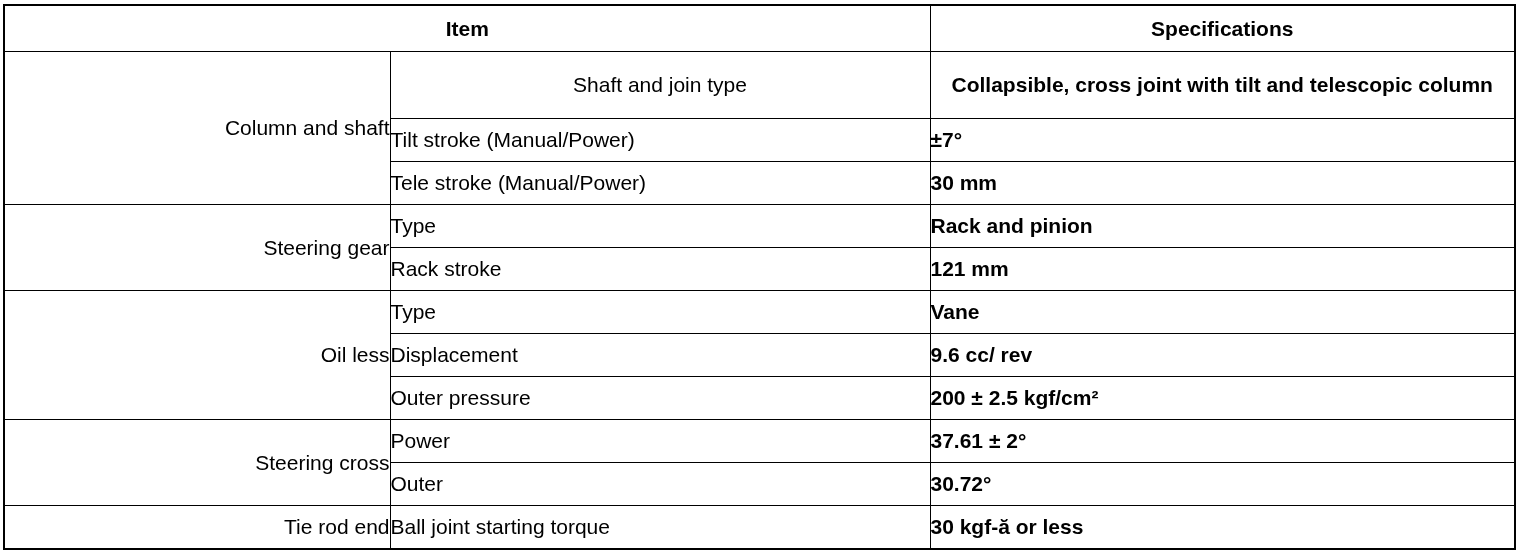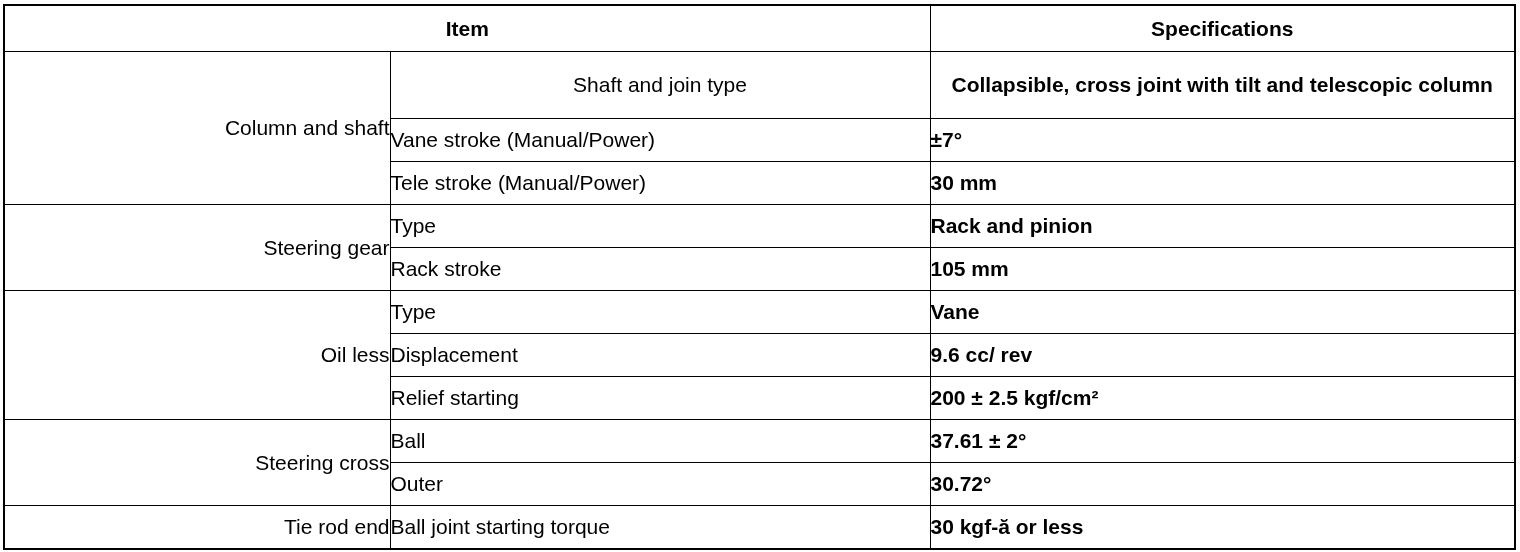--- a/index.html
+++ b/index.html
@@ -83,52 +83,52 @@
         <th class="head-cell">Specifications</th>
       </tr>
     </thead>
     <tbody>
         <tr>
           <td class="grp-cell" rowspan="3">Column and shaft</td>
           <td class="item-cell tall-cell">Shaft and join type</td>
           <td class="spec-cell tall-cell">Collapsible, cross joint with tilt and telescopic column</td>
         </tr>
         <tr>
-          <td class="item-cell">Vane stroke (Manual/Power)</td>
+          <td class="item-cell">Tilt stroke (Manual/Power)</td>
           <td class="spec-cell">±7°</td>
         </tr>
         <tr>
           <td class="item-cell">Tele stroke (Manual/Power)</td>
           <td class="spec-cell">30 mm</td>
         </tr>
         <tr>
           <td class="grp-cell" rowspan="2">Steering gear</td>
           <td class="item-cell">Type</td>
           <td class="spec-cell">Rack and pinion</td>
         </tr>
         <tr>
           <td class="item-cell">Rack stroke</td>
-          <td class="spec-cell">105 mm</td>
+          <td class="spec-cell">121 mm</td>
         </tr>
         <tr>
           <td class="grp-cell" rowspan="3">Oil less</td>
           <td class="item-cell">Type</td>
           <td class="spec-cell">Vane</td>
         </tr>
         <tr>
           <td class="item-cell">Displacement</td>
           <td class="spec-cell">9.6 cc/ rev</td>
         </tr>
         <tr>
-          <td class="item-cell">Relief starting</td>
+          <td class="item-cell">Outer pressure</td>
           <td class="spec-cell">200 ± 2.5 kgf/cm²</td>
         </tr>
         <tr>
           <td class="grp-cell" rowspan="2">Steering cross</td>
-          <td class="item-cell">Ball</td>
+          <td class="item-cell">Power</td>
           <td class="spec-cell">37.61 ± 2°</td>
         </tr>
         <tr>
           <td class="item-cell">Outer</td>
           <td class="spec-cell">30.72°</td>
         </tr>
         <tr>
           <td class="grp-cell" rowspan="1">Tie rod end</td>
           <td class="item-cell">Ball joint starting torque</td>
           <td class="spec-cell">30 kgf-ă or less</td>

